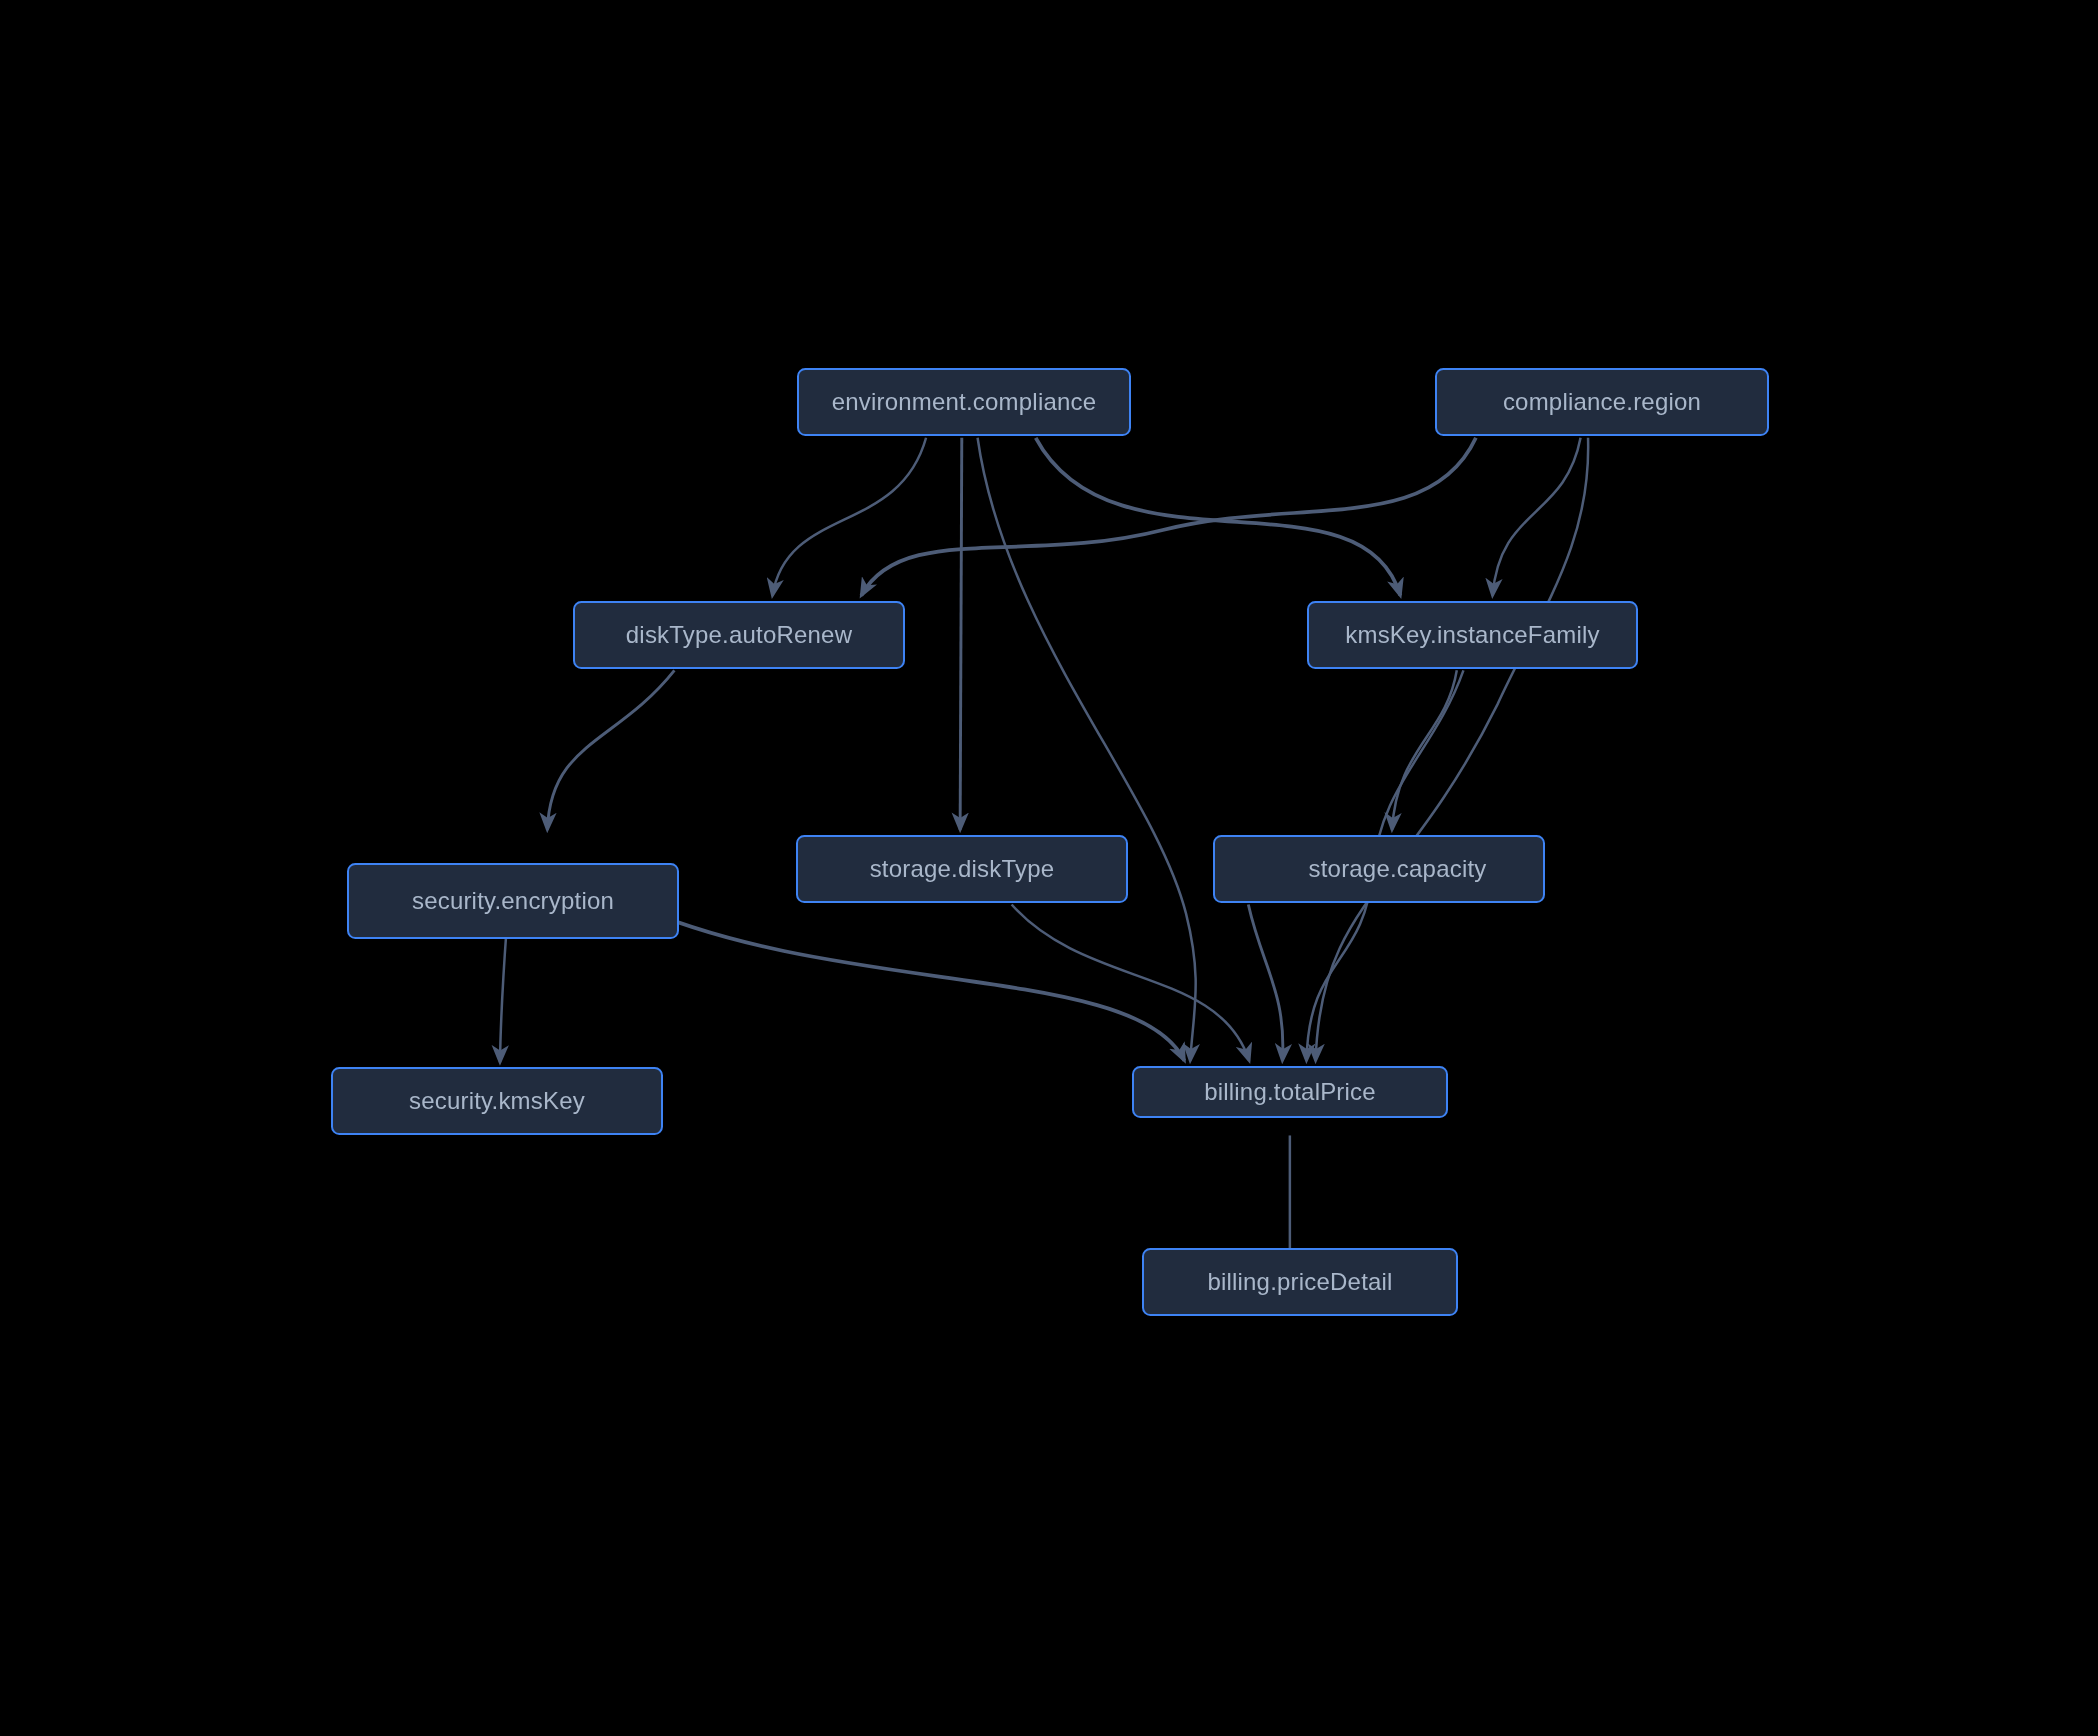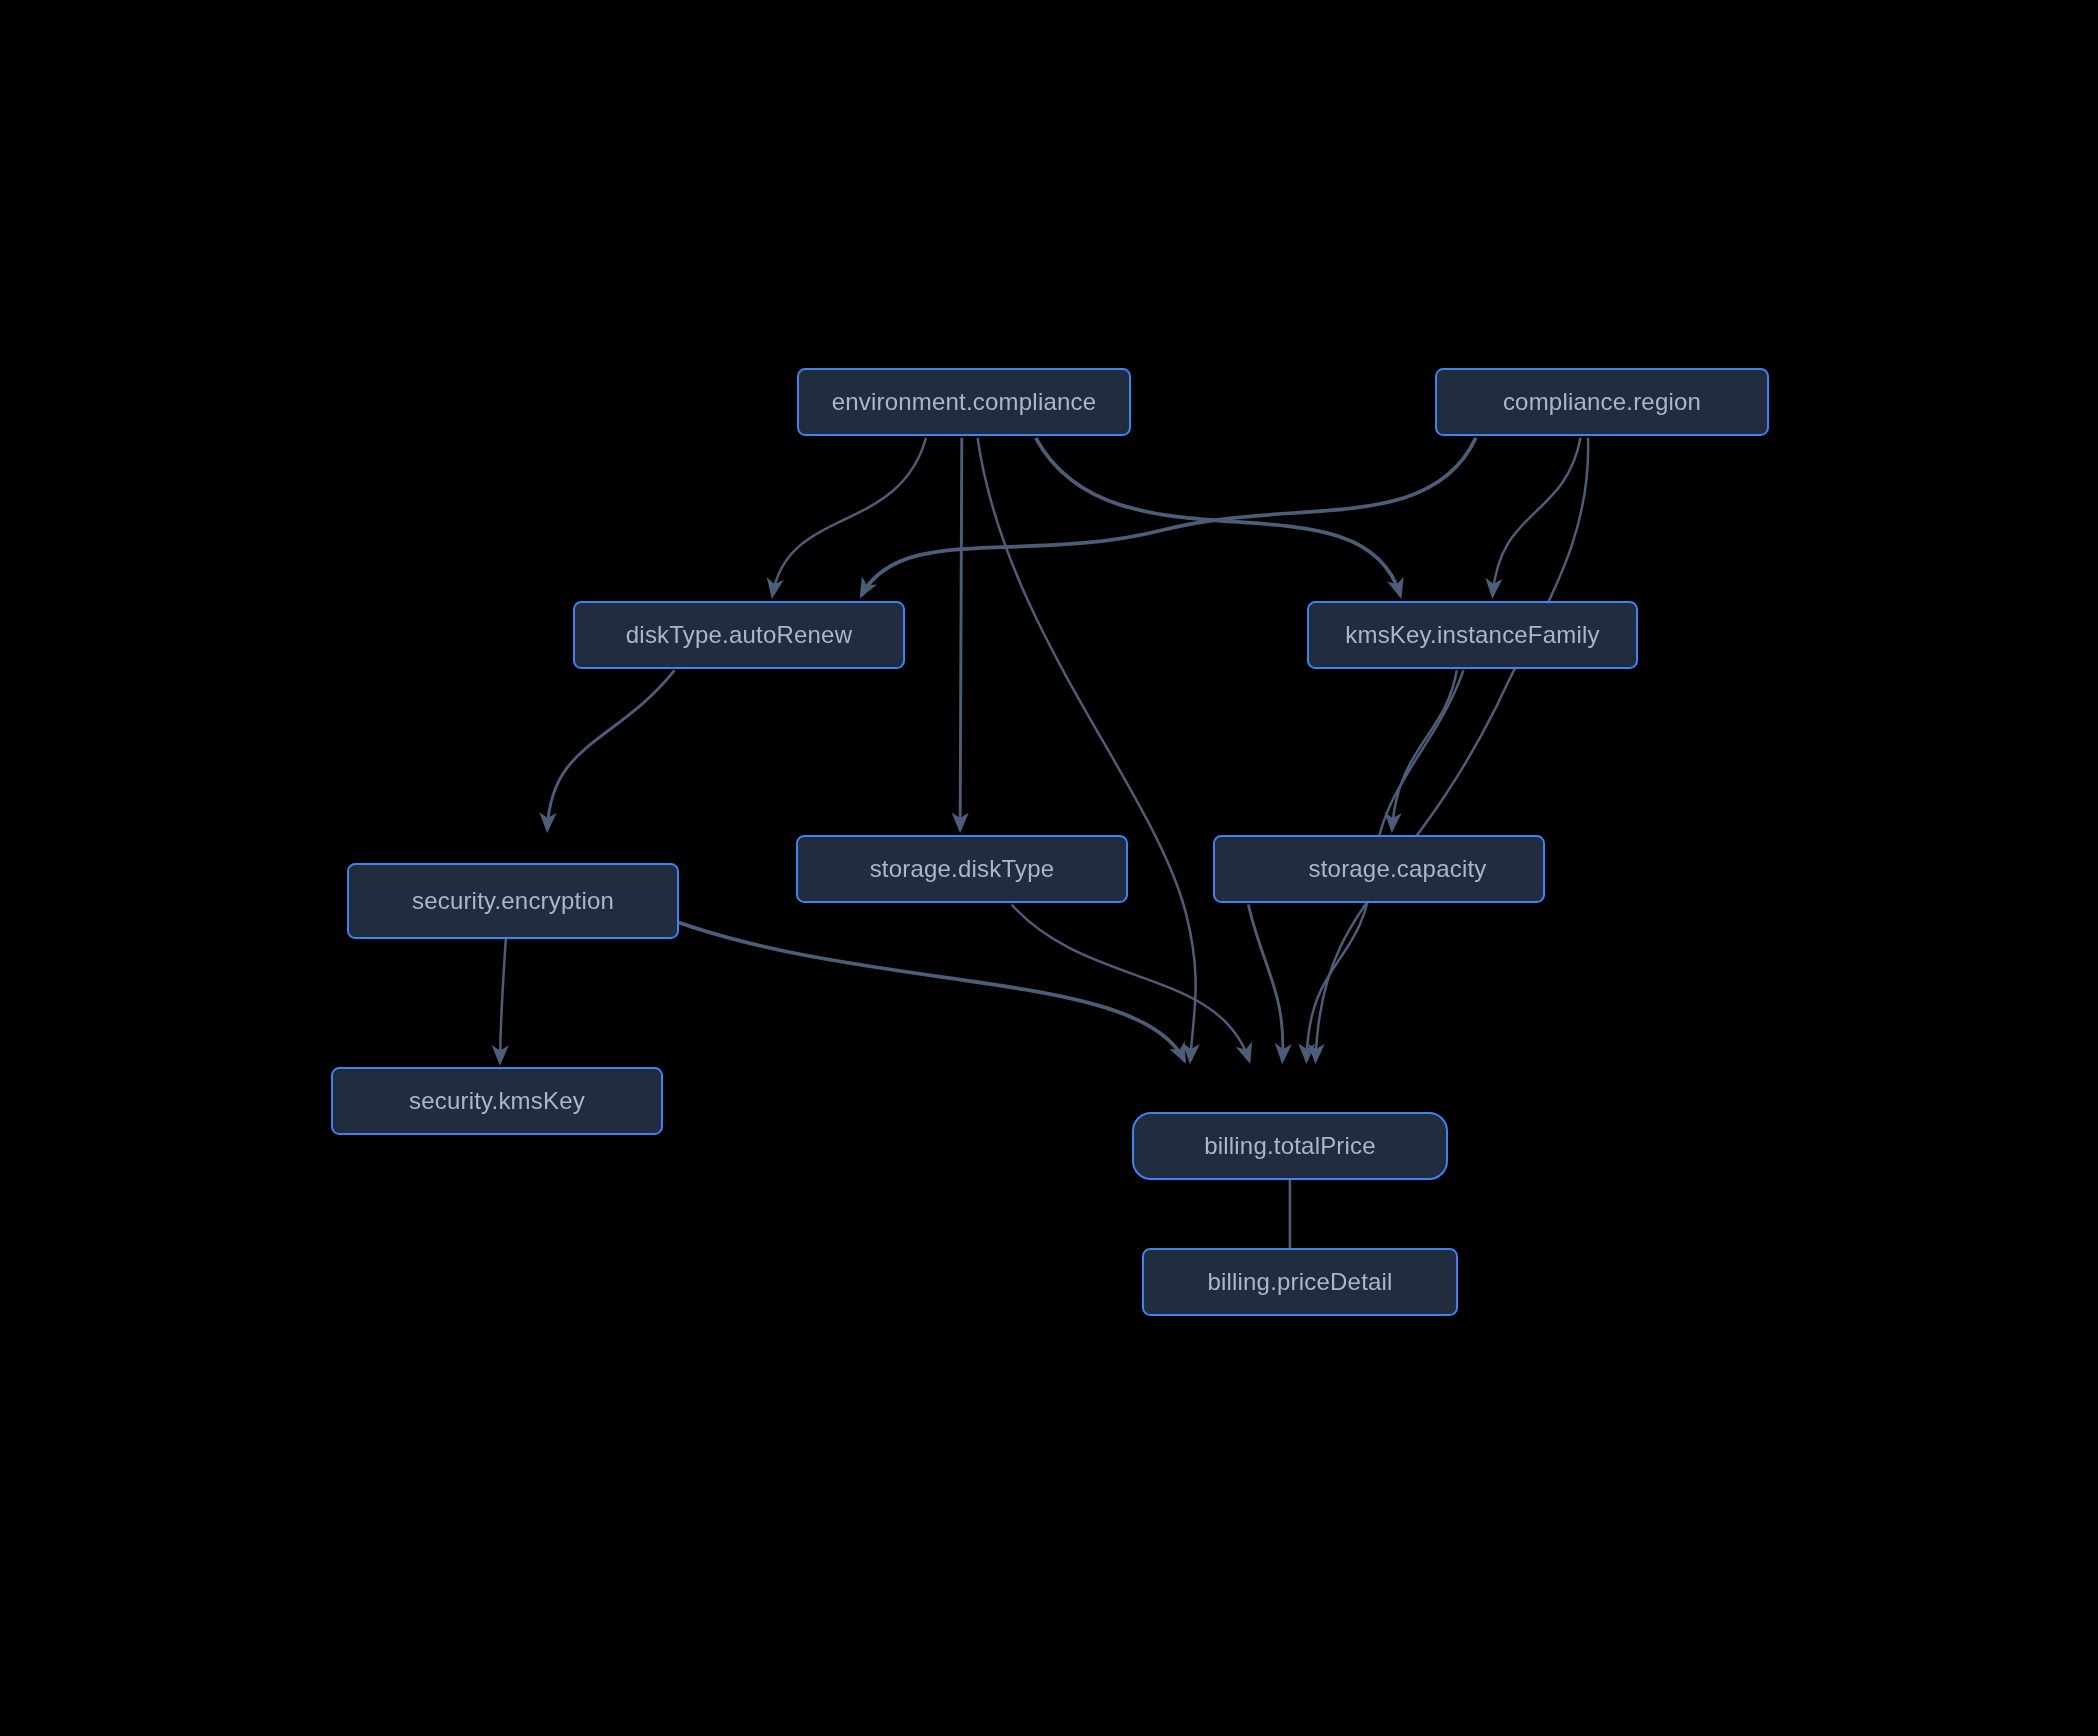--- a/index.html
+++ b/index.html
@@ -92,21 +92,21 @@
       </div>
       <div class="node" style="left: 796px; top: 835px; width: 332px; height: 68px;">
         <span class="node-label">storage.diskType</span>
       </div>
       <div class="node" style="left: 1213px; top: 835px; width: 332px; height: 68px; padding-left: 37px;">
         <span class="node-label">storage.capacity</span>
       </div>
       <div class="node" style="left: 331px; top: 1067px; width: 332px; height: 68px;">
         <span class="node-label">security.kmsKey</span>
       </div>
-      <div class="node" style="left: 1132px; top: 1112px; width: 316px; height: 68px; border-radius: 19px;">
+      <div class="node" style="left: 1132px; top: 1066px; width: 316px; height: 52px;">
         <span class="node-label">billing.totalPrice</span>
       </div>
       <div class="node" style="left: 1131px; top: 1248px; width: 316px; height: 68px; margin-left: 11px;">
         <span class="node-label">billing.priceDetail</span>
       </div>
     </div>
 </div>
 
 
 </body></html>

